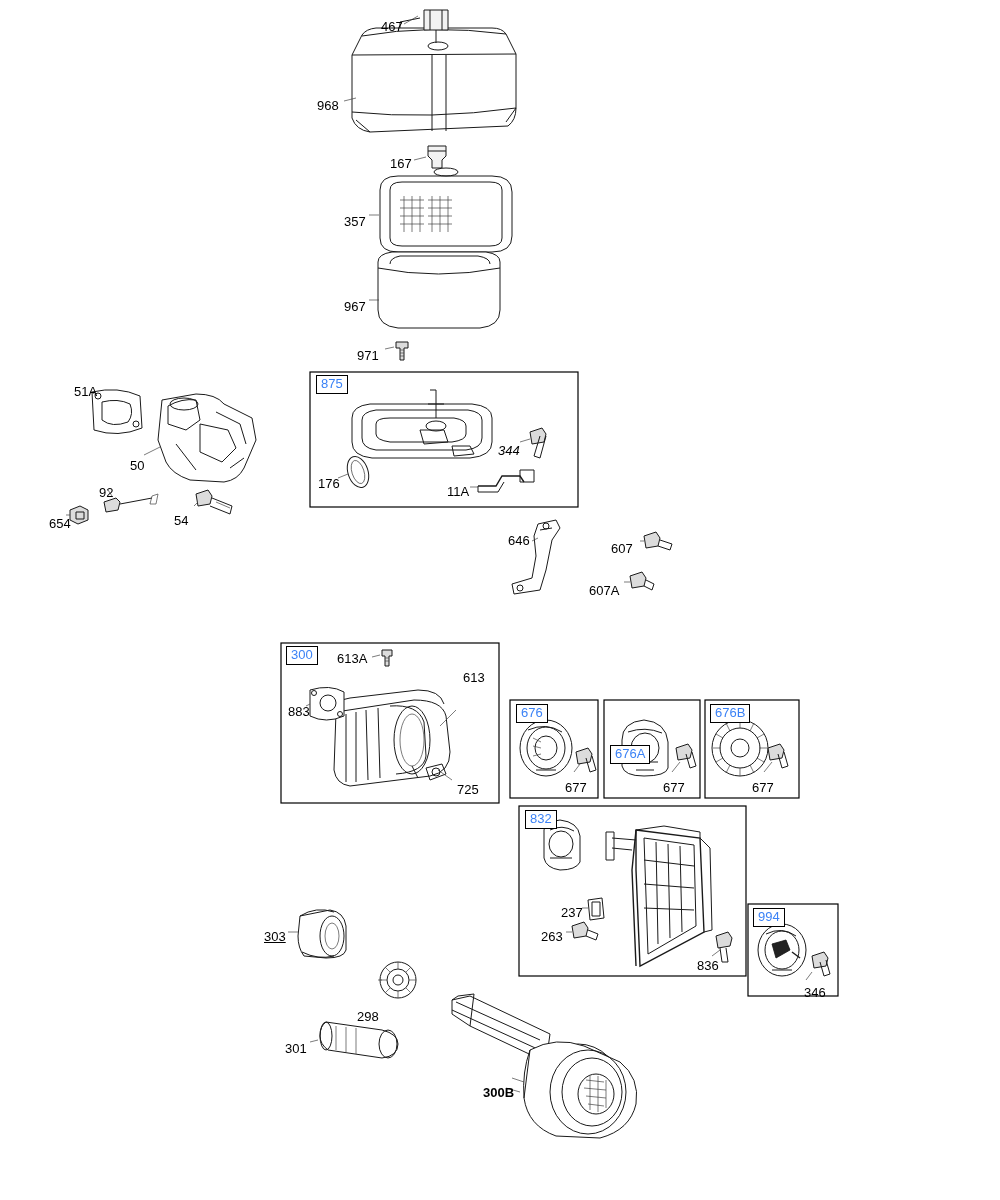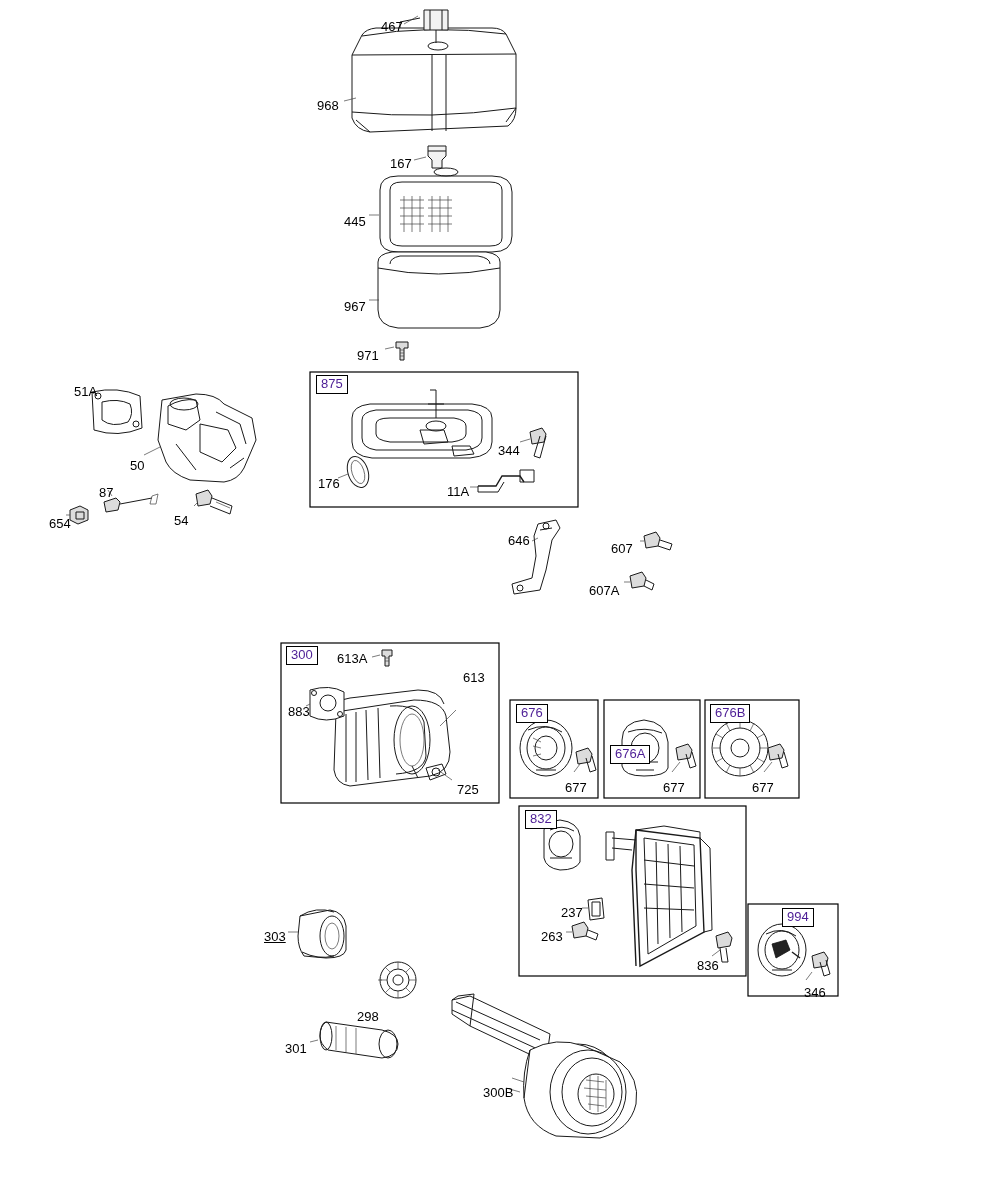--- a/index.html
+++ b/index.html
@@ -23,21 +23,21 @@
     font-family: "Liberation Sans", sans-serif;
     font-size: 13px;
     color: #000000;
     white-space: nowrap;
     line-height: 14px;
   }
   .boxlbl {
     position: absolute;
     font-family: "Liberation Sans", sans-serif;
     font-size: 13px;
-    color: #4c1d95;
+    color: #3b82f6;
     white-space: nowrap;
     border: 1px solid #000000;
     padding: 1px 4px 2px 4px;
     background: #ffffff;
     line-height: 14px;
   }
   svg.art {
     position: absolute;
     left: 0;
     top: 0;
@@ -344,34 +344,34 @@
       <path class="ln" d="M530,1050 Q522,1072 524,1098"></path>
       <path class="thin" d="M512,1078 L524,1082"></path>
       <path class="thin" d="M506,1088 L520,1092"></path>
     </g>
 
   </svg>
 
   <div class="lbl" style="left:381px; top:20px;">467</div>
   <div class="lbl" style="left:317px; top:99px;">968</div>
   <div class="lbl" style="left:390px; top:157px;">167</div>
-  <div class="lbl" style="left:344px; top:215px;">445</div>
+  <div class="lbl" style="left:344px; top:215px;">357</div>
   <div class="lbl" style="left:344px; top:300px;">967</div>
   <div class="lbl" style="left:357px; top:349px;">971</div>
 
   <div class="lbl" style="left:74px; top:385px;">51A</div>
   <div class="lbl" style="left:130px; top:459px;">50</div>
-  <div class="lbl" style="left:99px; top:486px;">87</div>
+  <div class="lbl" style="left:99px; top:486px;">92</div>
   <div class="lbl" style="left:49px; top:517px;">654</div>
   <div class="lbl" style="left:174px; top:514px;">54</div>
 
   <div class="boxlbl" style="left:316px; top:375px;">875</div>
   <div class="lbl" style="left:318px; top:477px;">176</div>
   <div class="lbl" style="left:447px; top:485px;">11A</div>
-  <div class="lbl" style="left:498px; top:444px;">344</div>
+  <div class="lbl" style="left:498px; top:444px;font-style:italic;">344</div>
 
   <div class="lbl" style="left:508px; top:534px;">646</div>
   <div class="lbl" style="left:611px; top:542px;">607</div>
   <div class="lbl" style="left:589px; top:584px;">607A</div>
 
   <div class="boxlbl" style="left:286px; top:646px;">300</div>
   <div class="lbl" style="left:337px; top:652px;">613A</div>
   <div class="lbl" style="left:288px; top:705px;">883</div>
   <div class="lbl" style="left:463px; top:671px;">613</div>
   <div class="lbl" style="left:457px; top:783px;">725</div>
@@ -381,21 +381,21 @@
   <div class="boxlbl" style="left:610px; top:704px;margin-top:41px;">676A</div>
   <div class="lbl" style="left:663px; top:781px;">677</div>
   <div class="boxlbl" style="left:710px; top:704px;">676B</div>
   <div class="lbl" style="left:752px; top:781px;">677</div>
 
   <div class="boxlbl" style="left:525px; top:810px;">832</div>
   <div class="lbl" style="left:561px; top:906px;">237</div>
   <div class="lbl" style="left:541px; top:930px;">263</div>
   <div class="lbl" style="left:697px; top:959px;">836</div>
 
-  <div class="boxlbl" style="left:753px; top:908px;margin-left:29px;">994</div>
+  <div class="boxlbl" style="left:753px; top:908px;">994</div>
   <div class="lbl" style="left:791px; top:986px;margin-left:13px;">346</div>
 
   <div class="lbl" style="left:264px; top:930px;text-decoration:underline;">303</div>
   <div class="lbl" style="left:357px; top:980px;margin-top:30px;">298</div>
   <div class="lbl" style="left:285px; top:1042px;">301</div>
-  <div class="lbl" style="left:483px; top:1086px;">300B</div>
+  <div class="lbl" style="left:483px; top:1086px;font-weight:bold;">300B</div>
 
 </div>
 
 </body></html>

